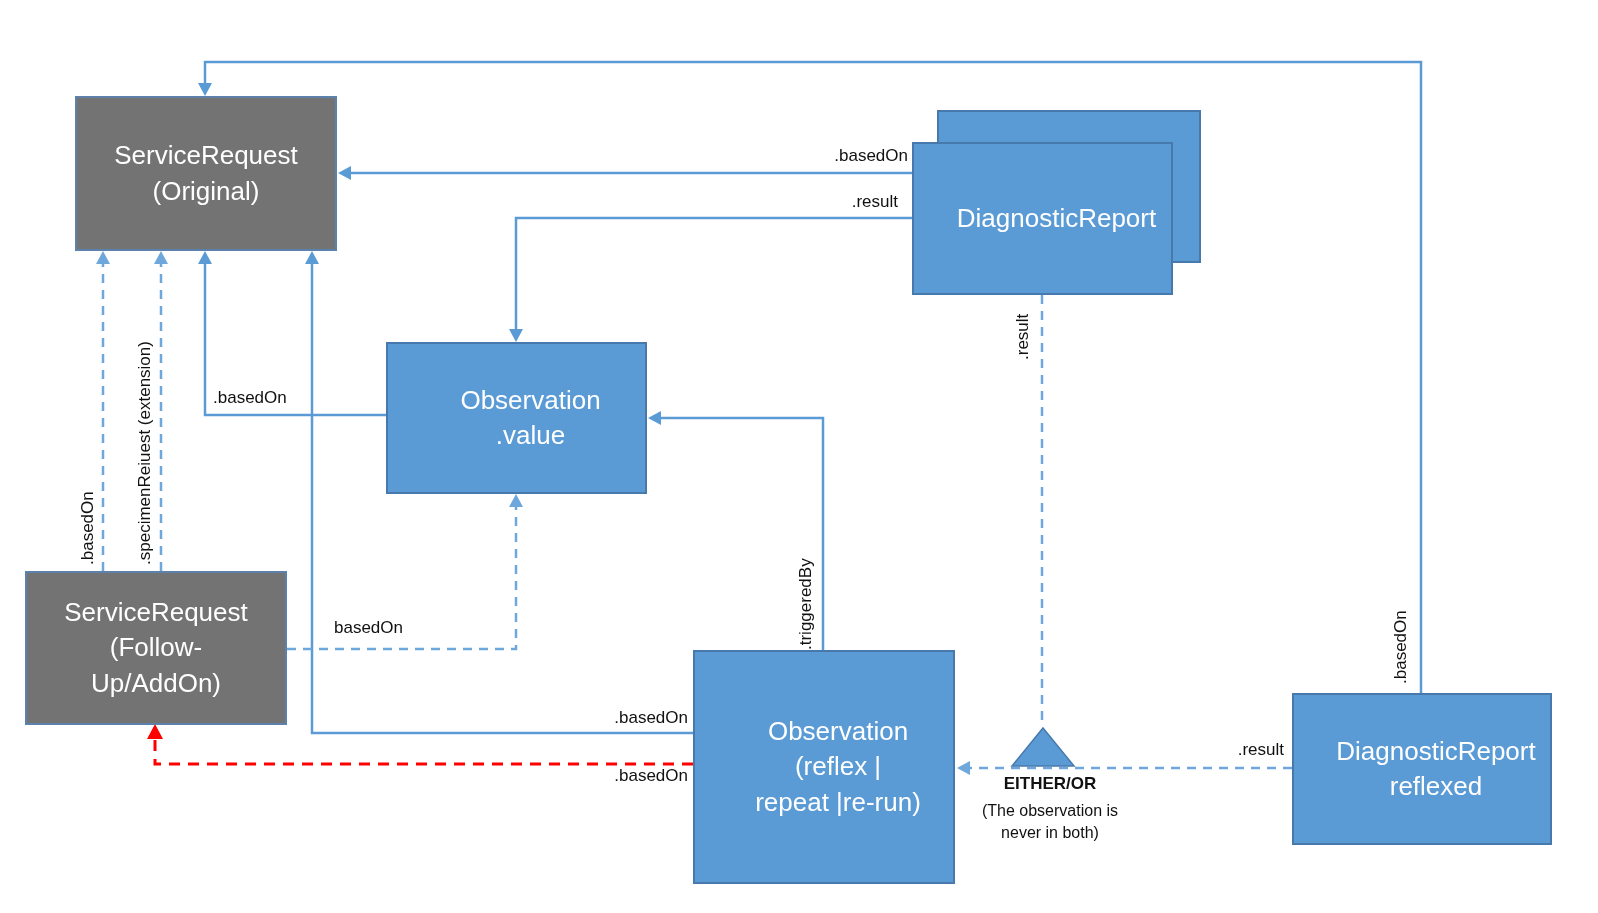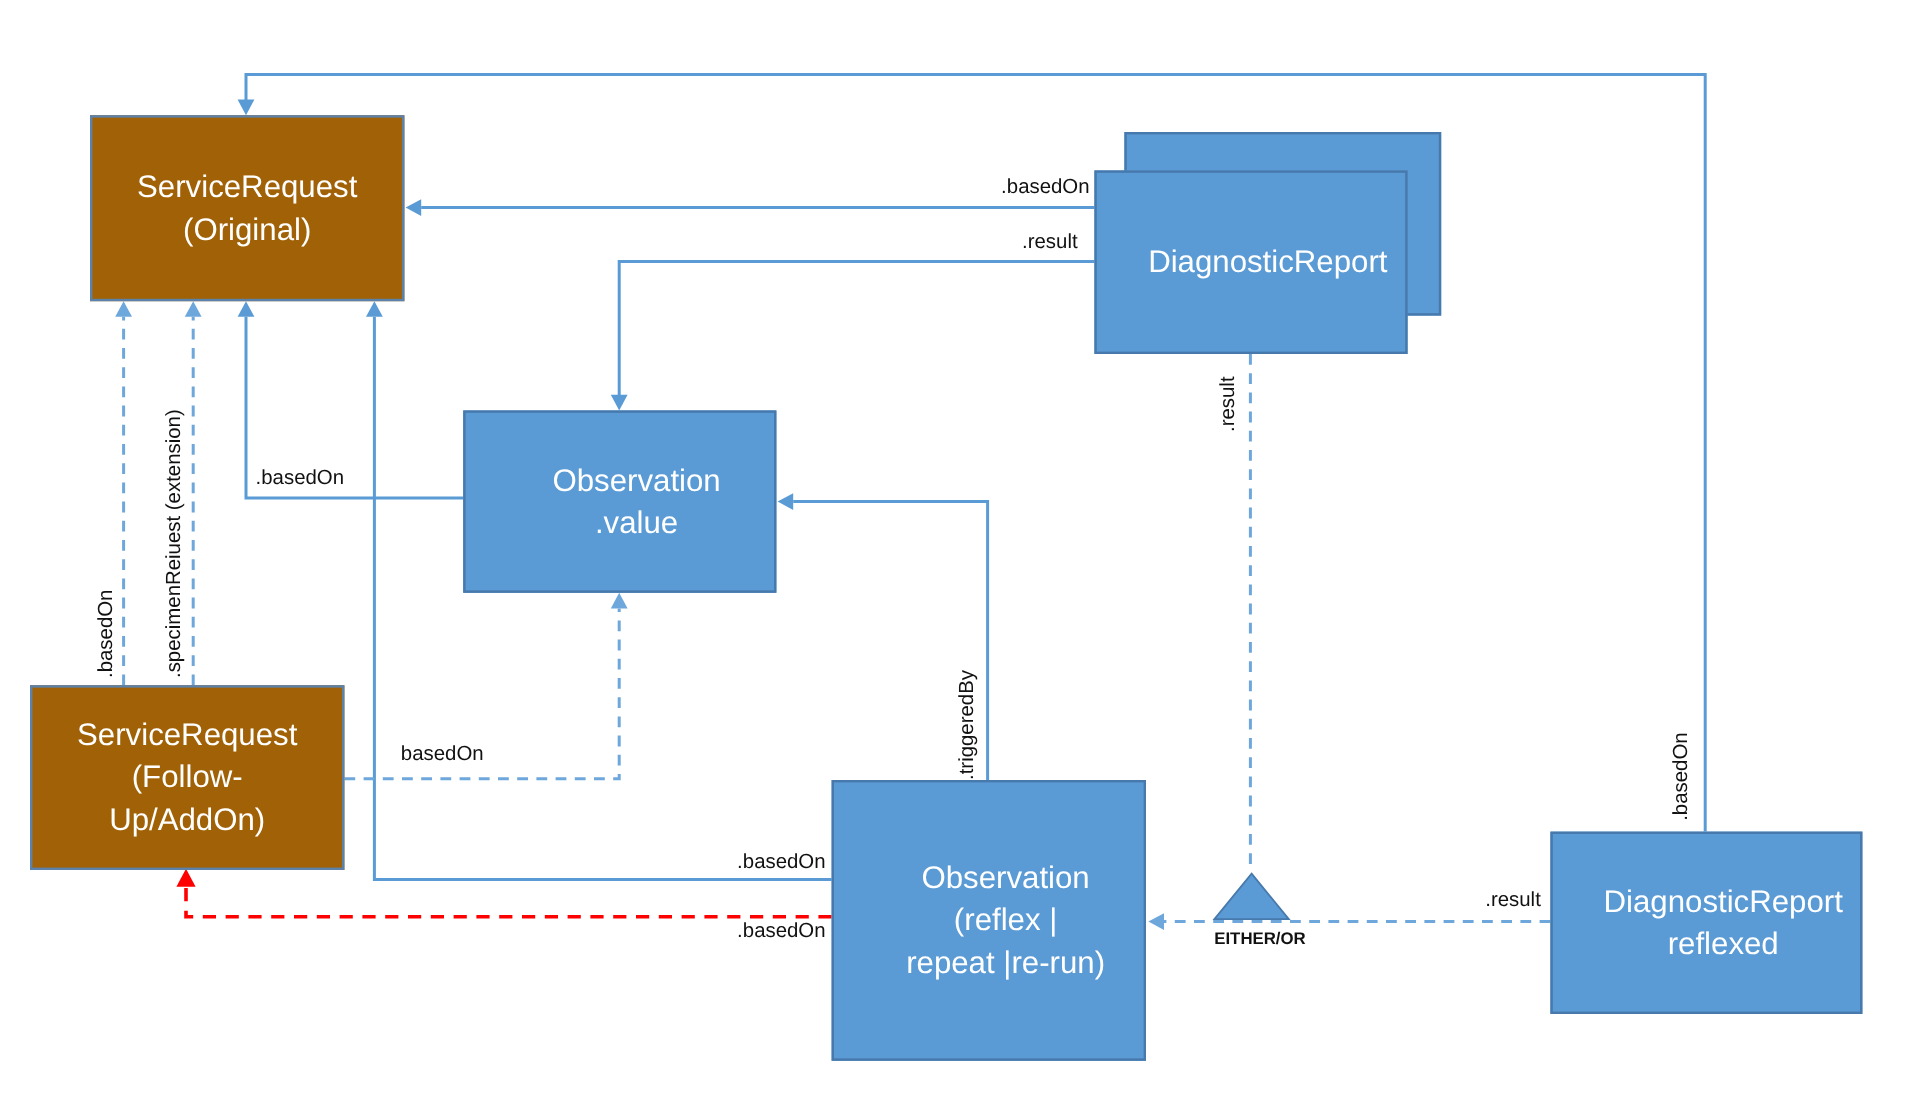--- a/index.html
+++ b/index.html
@@ -14,42 +14,42 @@
   .box{
     position:absolute;
     display:flex;align-items:center;justify-content:center;
     text-align:center;
     white-space:pre-line;
     color:#ffffff;
     font-size:26px;
     line-height:1.35;
     box-sizing:border-box;
   }
-  .orange{background:#a16207;border:2px solid #5C82AB;}
+  .orange{background:#737373;border:2px solid #5C82AB;}
   .blue{background:#5B9BD5;border:2px solid #4779AC;padding-left:28px;}
   .elabel{
     position:absolute;
     font-size:17px;
     color:#111111;
     white-space:nowrap;
   }
   .vlabel{
     position:absolute;
     font-size:17px;
     color:#111111;
     white-space:nowrap;
     transform:rotate(-90deg);
     transform-origin:0 0;
     height:20px;
     line-height:20px;
   }
   .right{text-align:right;}
   #either-or{
     position:absolute;left:975px;top:774px;width:150px;
-    text-align:center;font-size:14px;font-weight:600;color:#111;
+    text-align:center;font-size:17px;font-weight:600;color:#111;
   }
   #either-or-note{
     position:absolute;left:945px;top:800px;width:210px;
     text-align:center;font-size:16px;color:#111;
     white-space:pre-line;line-height:1.35;
   }
 </style>
 </head>
 <body>
 
@@ -134,14 +134,16 @@
 
   <div class="vlabel" style="left:135px;top:565px;width:268px;">.specimenReiuest (extension)</div>
 
   <div class="vlabel" style="left:796px;top:650px;width:114px;">.triggeredBy</div>
 
   <div class="vlabel" style="left:1013px;top:360px;width:64px;">.result</div>
 
   <div class="vlabel" style="left:1391px;top:684px;width:88px;">.basedOn</div>
 
   <div id="either-or">EITHER/OR</div>
+  <div id="either-or-note">(The observation is
+never in both)</div>
 
 </div>
 
 </body></html>

